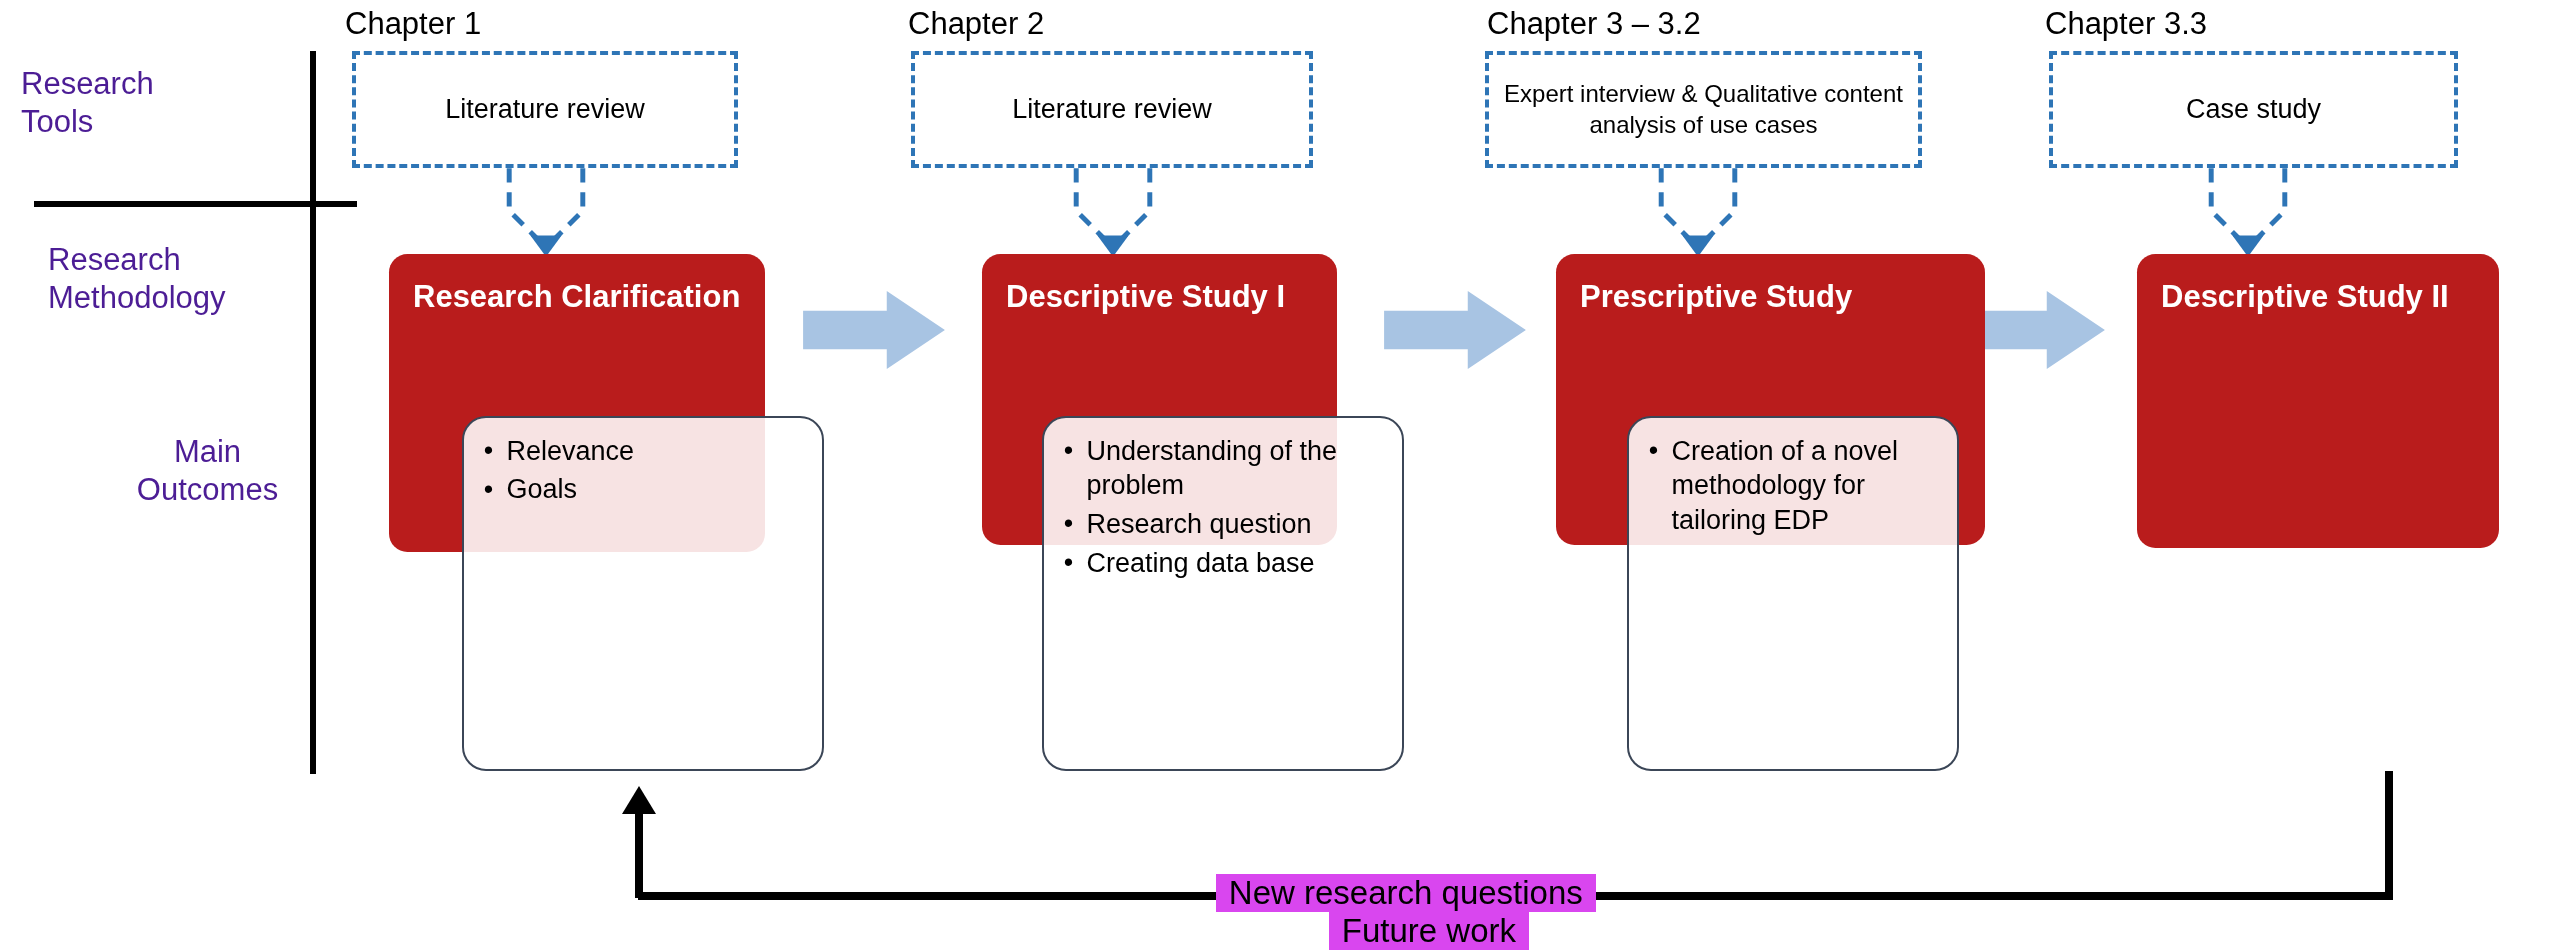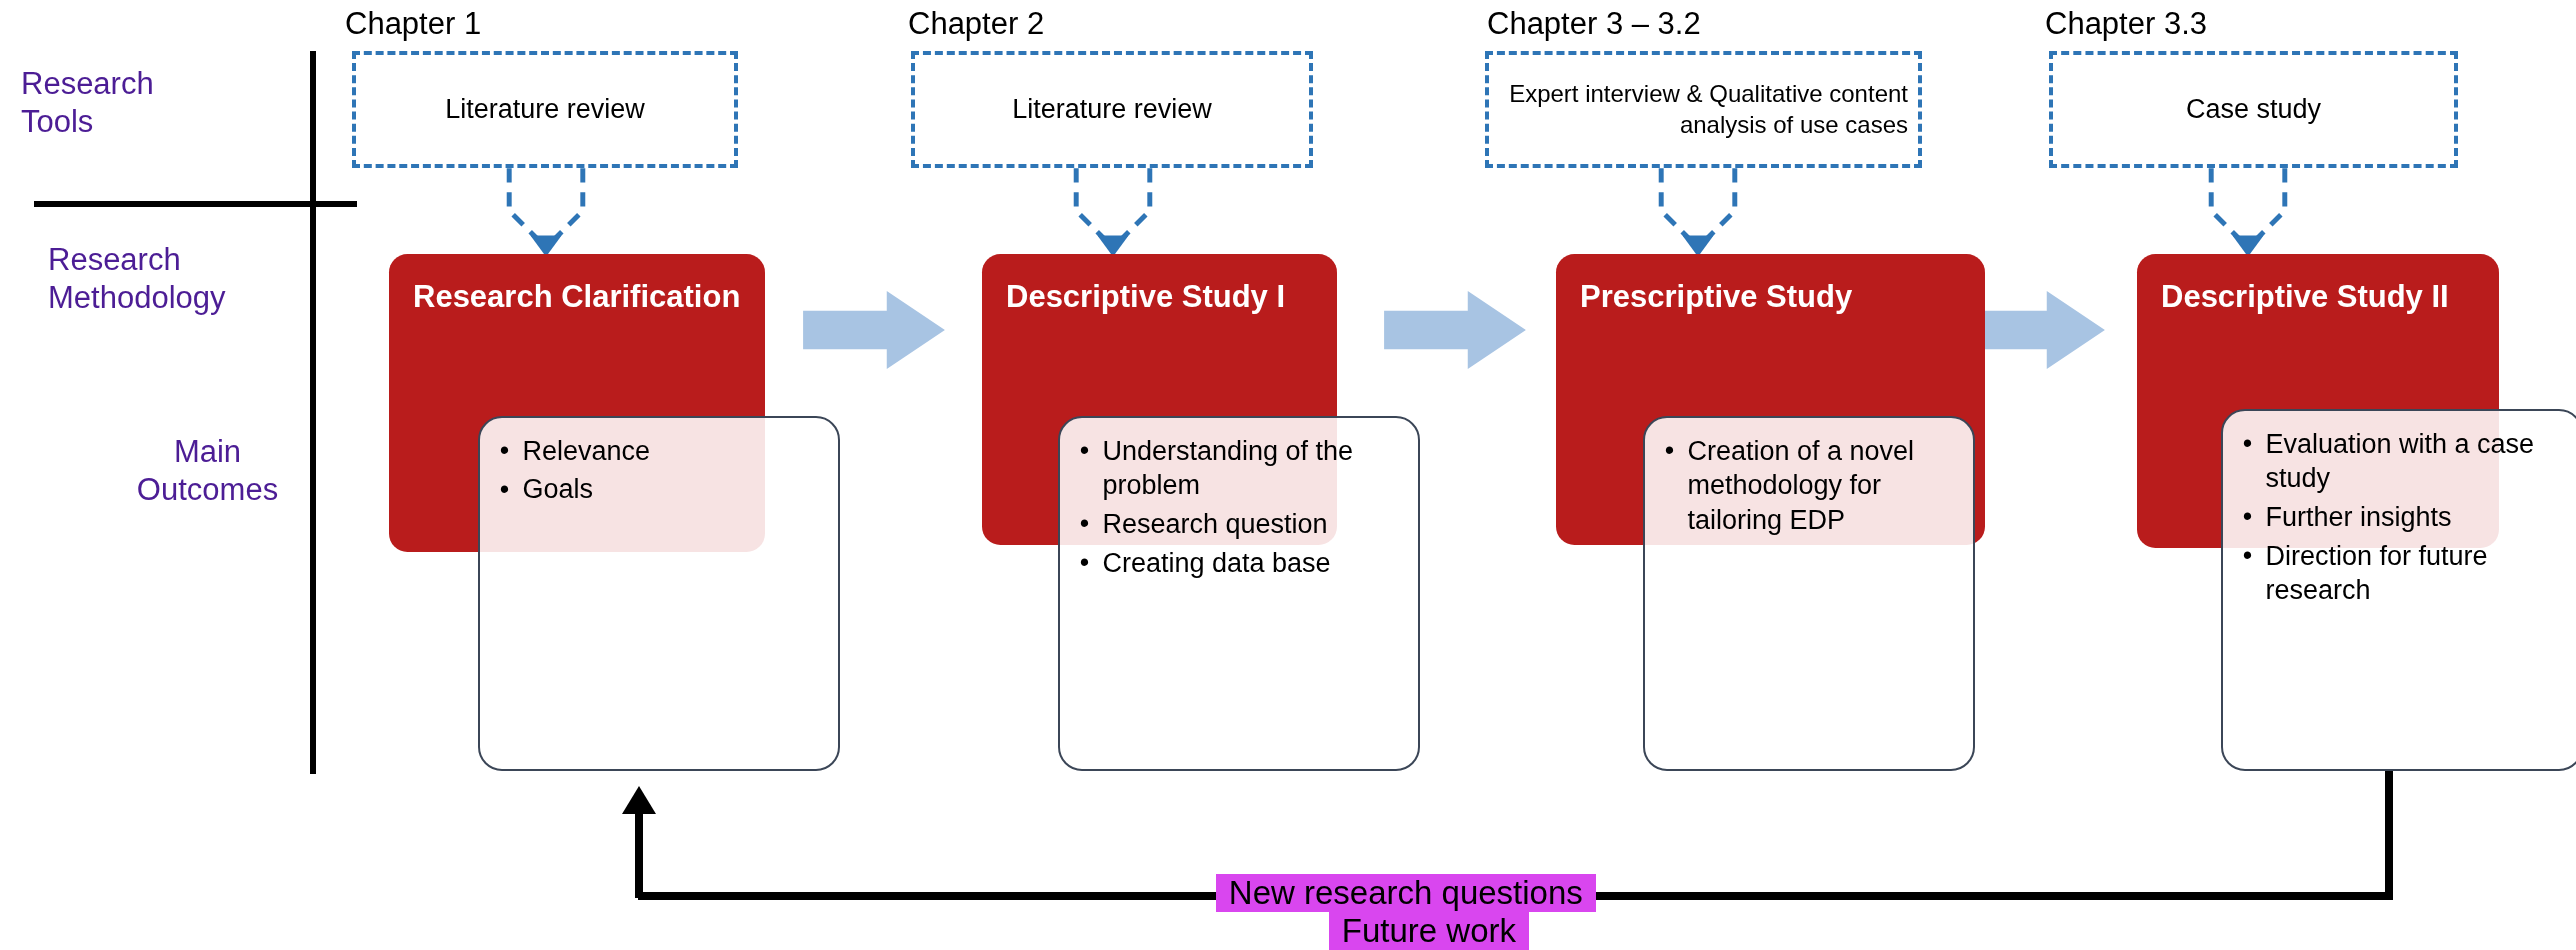--- a/index.html
+++ b/index.html
@@ -99,21 +99,20 @@
 
   
   .outcome-box {
     position: absolute;
     box-sizing: border-box;
     background: rgba(255,255,255,0.88);
     border: 2.1px solid #3b4657;
     border-radius: 24px;
     z-index: 3;
     padding: 15.6px 18.4px 14px 18.4px;
-    margin-left: 16px;
   }
   .outcome-list {
     margin: 0;
     padding: 0;
     list-style: none;
   }
   .outcome-list li {
     position: relative;
     color: #000000;
     font-size: 27px;
@@ -237,21 +236,21 @@
       <li>Creating data base</li>
     </ul>
   </div>
 
   <svg class="flow-arrow" style="left:1384px; top:291px; width:142px; height:78px;" viewBox="0 0 200 110">
     <polygon points="0,28 118,28 118,0 200,55 118,110 118,82 0,82" fill="#a8c4e3"></polygon>
   </svg>
 
   <div class="chapter-title" style="left:1487px;">Chapter 3 – 3.2</div>
 
-  <div class="tool-box two-line" style="left:1485px; top:51px; width:437px; height:117px;text-align:right;">
+  <div class="tool-box two-line" style="left:1485px; top:51px; width:437px; height:117px;">
     <span>Expert interview &amp; Qualitative content analysis of use cases</span>
   </div>
 
   <svg class="tool-connector" style="left:1606px; top:168px; width:184px; height:89px;" viewBox="0 0 260 125">
     <path d="M 78 0 L 78 60 L 130 112" stroke="#2e75b6" stroke-width="7" fill="none" stroke-dasharray="20 14"></path>
     <path d="M 182 0 L 182 60 L 130 112" stroke="#2e75b6" stroke-width="7" fill="none" stroke-dasharray="20 14"></path>
     <path d="M 130 125 L 108 95 L 152 95 Z" fill="#2e75b6"></path>
   </svg>
 
   <div class="stage-box" style="left:1556px; top:254px; width:429px; height:291px;">
@@ -277,27 +276,20 @@
   <svg class="tool-connector" style="left:2156px; top:168px; width:184px; height:89px;" viewBox="0 0 260 125">
     <path d="M 78 0 L 78 60 L 130 112" stroke="#2e75b6" stroke-width="7" fill="none" stroke-dasharray="20 14"></path>
     <path d="M 182 0 L 182 60 L 130 112" stroke="#2e75b6" stroke-width="7" fill="none" stroke-dasharray="20 14"></path>
     <path d="M 130 125 L 108 95 L 152 95 Z" fill="#2e75b6"></path>
   </svg>
 
   <div class="stage-box" style="left:2137px; top:254px; width:362px; height:294px;">
     <span>Descriptive Study II</span>
   </div>
 
-  <div class="outcome-box" style="left:2205px; top:409px; width:362px; height:362px;">
-    <ul class="outcome-list">
-      <li>Evaluation with a case study</li>
-      <li>Further insights</li>
-      <li>Direction for future research</li>
-    </ul>
-  </div>
 
   <div class="loop-v" style="left:2385px; top:771px; height:129px;"></div>
   <div class="loop-h" style="left:638px; top:892px; width:1755px;"></div>
   <div class="loop-v" style="left:635px; top:814px; height:84px;"></div>
   <div class="loop-arrowhead" style="left:622px; top:786px;"></div>
 
   <div class="loop-label" style="left:1216px; top:874px;">New research questions</div>
   <div class="loop-label" style="left:1329px; top:912px;">Future work</div>
 
 </div>

